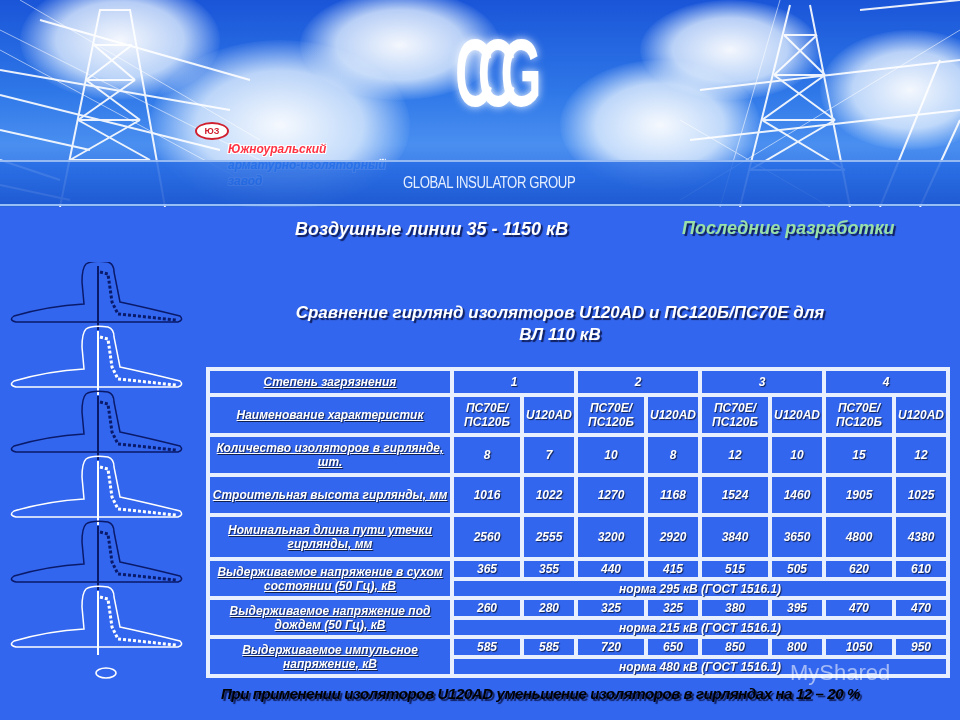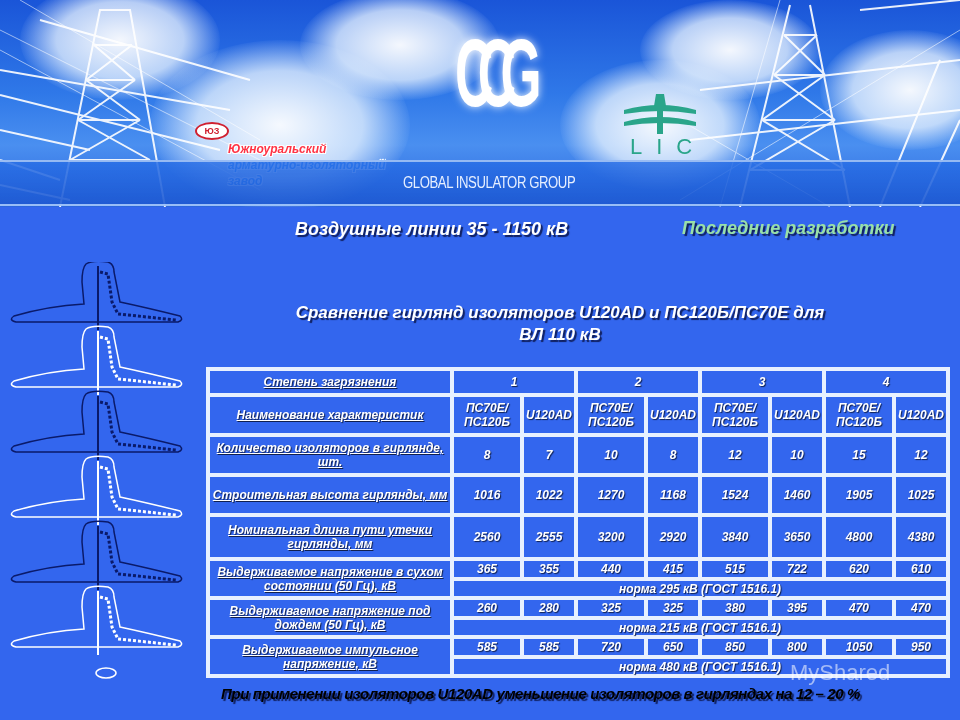--- a/index.html
+++ b/index.html
@@ -83,31 +83,20 @@
 
   <div class="ccg">CCG</div>
 
   <div class="logo-yu">
     <div class="yu-badge">ЮЗ</div>
     <div class="yu-line" style="top:2px;">Южноуральский</div>
     <div class="yu-line" style="top:18px;color:#2f8cff;">арматурно-изоляторный</div>
     <div class="yu-line" style="top:34px;color:#2f8cff;">завод</div>
   </div>
 
-  <div class="lic">
-    <svg width="80" height="44" viewBox="0 0 80 44">
-      <g fill="#2aa58a">
-        <path d="M36 2 L44 2 L46 14 L34 14 Z"></path>
-        <path d="M4 18 Q40 8 76 18 L76 22 Q40 16 4 22 Z"></path>
-        <path d="M4 30 Q40 20 76 30 L76 34 Q40 28 4 34 Z"></path>
-        <rect x="37" y="12" width="6" height="30"></rect>
-      </g>
-    </svg>
-    <div class="lic-text">LIC</div>
-  </div>
 
   <div class="strip"></div>
   <div class="gig">GLOBAL INSULATOR GROUP</div>
 </div>
 
 <div class="h-left">Воздушные линии 35 - 1150 кВ</div>
 <div class="h-right">Последние разработки</div>
 <div class="subtitle">
   <div>Сравнение гирлянд изоляторов U120AD и ПС120Б/ПС70Е для</div>
   <div>ВЛ 110 кВ</div>
@@ -197,21 +186,21 @@
     <td class="num">4380</td>
   </tr>
 
   <tr style="height:20px;margin-top:44px;">
     <td class="lbl" rowspan="2">Выдерживаемое напряжение в сухом состоянии (50 Гц), кВ</td>
     <td class="num">365</td>
     <td class="num">355</td>
     <td class="num">440</td>
     <td class="num">415</td>
     <td class="num">515</td>
-    <td class="num">722</td>
+    <td class="num">505</td>
     <td class="num">620</td>
     <td class="num">610</td>
   </tr>
   <tr style="height:19px;">
     <td colspan="8" class="norm">норма 295 кВ (ГОСТ 1516.1)</td>
   </tr>
 
   <tr style="height:20px;">
     <td class="lbl" rowspan="2">Выдерживаемое напряжение под дождем (50 Гц), кВ</td>
     <td class="num">260</td>

